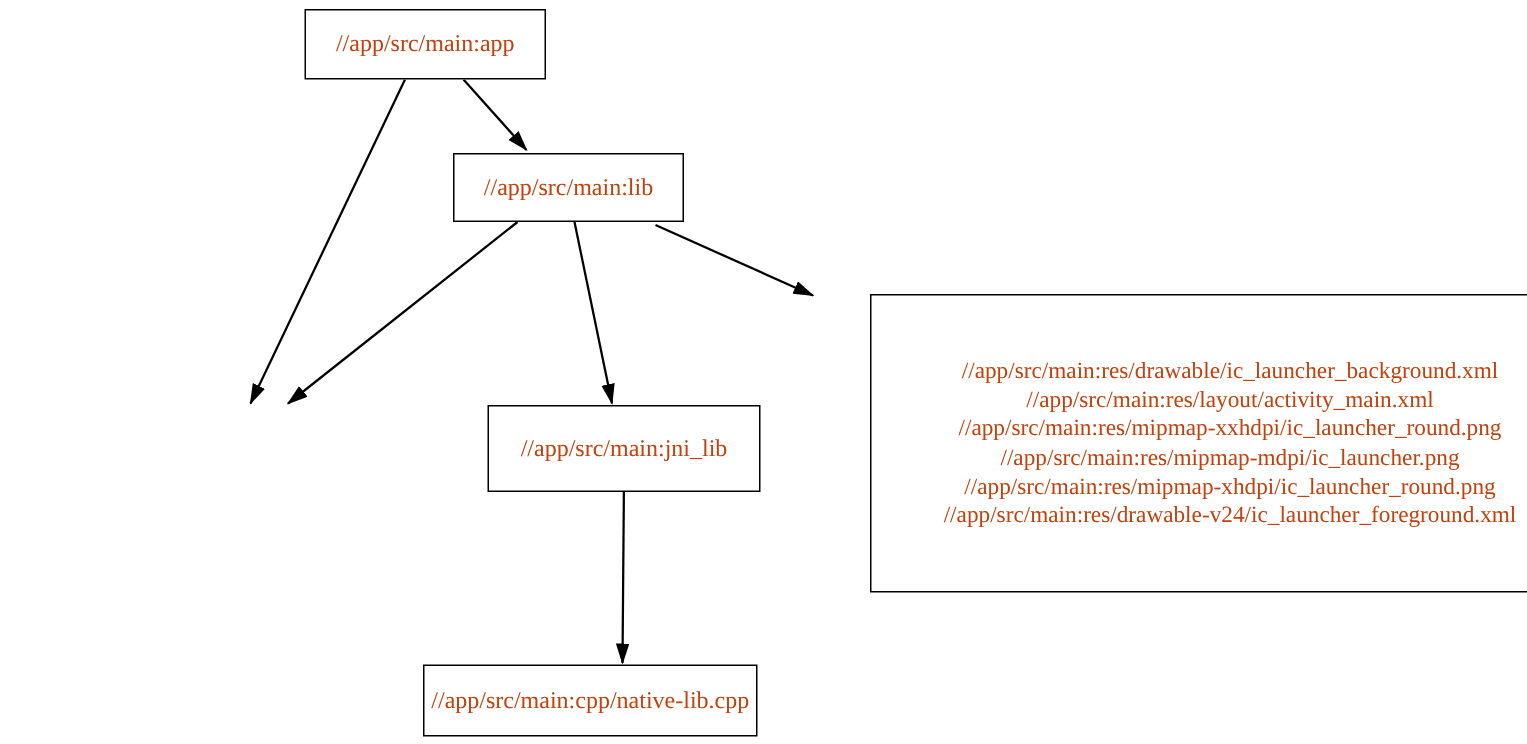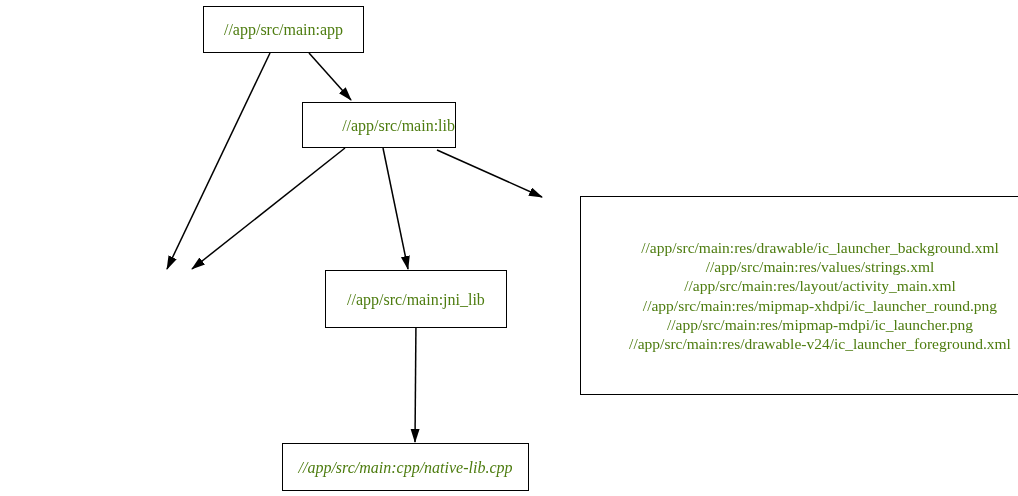--- a/index.html
+++ b/index.html
@@ -6,21 +6,21 @@
     margin: 0;
     padding: 0;
     background: #ffffff;
   }
   .canvas {
     position: relative;
     width: 1018px;
     height: 496px;
     background: #ffffff;
     font-family: "Liberation Serif", serif;
-    color: #4d7c0f;
+    color: #c2410c;
     overflow: hidden;
   }
   .edges {
     position: absolute;
     left: 0;
     top: 0;
   }
   .node {
     position: absolute;
     box-sizing: border-box;
@@ -29,25 +29,25 @@
     display: flex;
     flex-direction: column;
     align-items: center;
     justify-content: center;
     text-align: center;
     font-size: 16px;
     line-height: 19px;
     white-space: nowrap;
   }
   .node-app      { left: 203px; top: 6px;   width: 161px; height: 47px; }
-  .node-lib      { left: 302px; top: 102px; width: 154px; height: 46px; align-items: flex-end; }
+  .node-lib      { left: 302px; top: 102px; width: 154px; height: 46px; }
   .node-manifest { left: 7px;   top: 270px; width: 294px; height: 48px; }
   .node-jni      { left: 325px; top: 270px; width: 182px; height: 58px; }
   .node-res      { left: 532px; top: 196px; width: 480px; height: 199px; font-size: 15.5px; line-height: 19.3px; margin-left: 48px; }
-  .node-cpp      { left: 282px; top: 443px; width: 247px; height: 48px; font-style: italic; }
+  .node-cpp      { left: 282px; top: 443px; width: 223px; height: 48px; }
   .res-line { display: block; }
 </style>
 </head>
 <body>
 
 <div class="canvas">
 
   <svg class="edges" width="1018" height="496" viewBox="0 0 1018 496">
     <defs>
       <marker id="arrow" markerUnits="userSpaceOnUse" markerWidth="15" markerHeight="10" refX="13" refY="4.5" orient="auto">
@@ -70,24 +70,24 @@
     <span>//app/src/main:lib</span>
   </div>
 
 
   <div class="node node-jni">
     <span>//app/src/main:jni_lib</span>
   </div>
 
   <div class="node node-res">
     <span class="res-line">//app/src/main:res/drawable/ic_launcher_background.xml</span>
-    <span class="res-line">//app/src/main:res/values/strings.xml</span>
     <span class="res-line">//app/src/main:res/layout/activity_main.xml</span>
+    <span class="res-line">//app/src/main:res/mipmap-xxhdpi/ic_launcher_round.png</span>
+    <span class="res-line">//app/src/main:res/mipmap-mdpi/ic_launcher.png</span>
     <span class="res-line">//app/src/main:res/mipmap-xhdpi/ic_launcher_round.png</span>
-    <span class="res-line">//app/src/main:res/mipmap-mdpi/ic_launcher.png</span>
     <span class="res-line">//app/src/main:res/drawable-v24/ic_launcher_foreground.xml</span>
   </div>
 
   <div class="node node-cpp">
     <span>//app/src/main:cpp/native-lib.cpp</span>
   </div>
 
 </div>
 
 </body></html>

